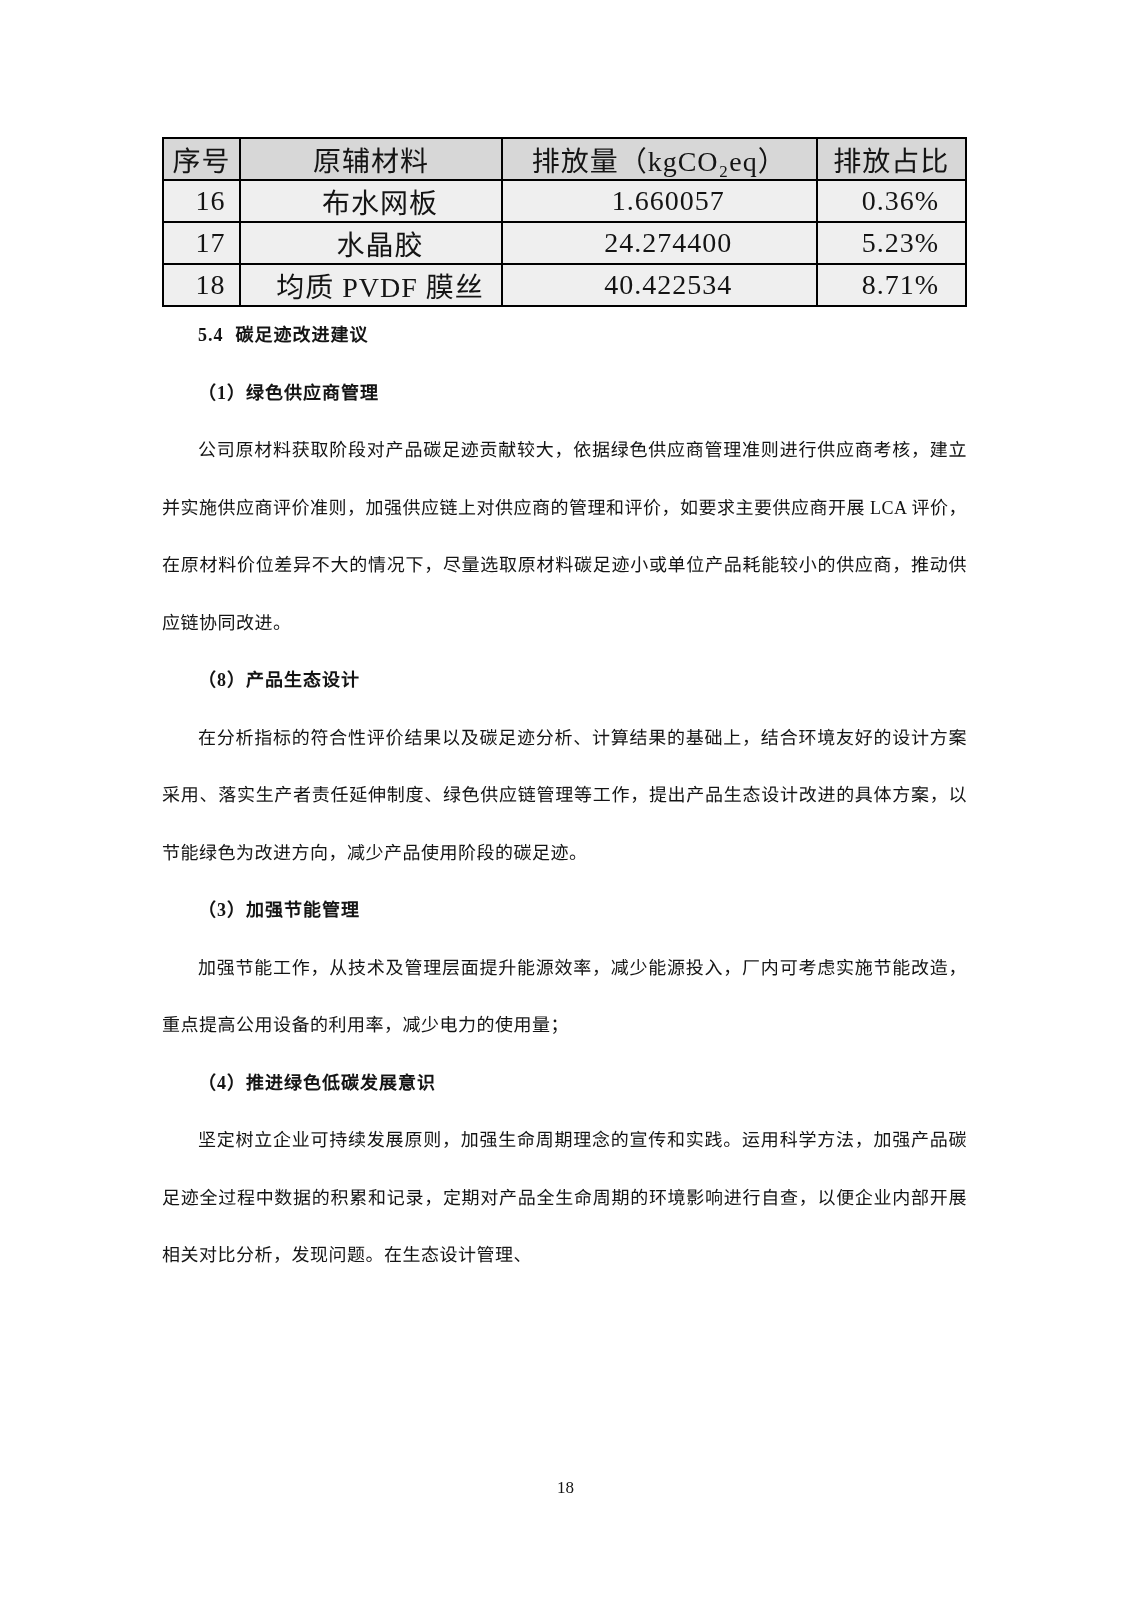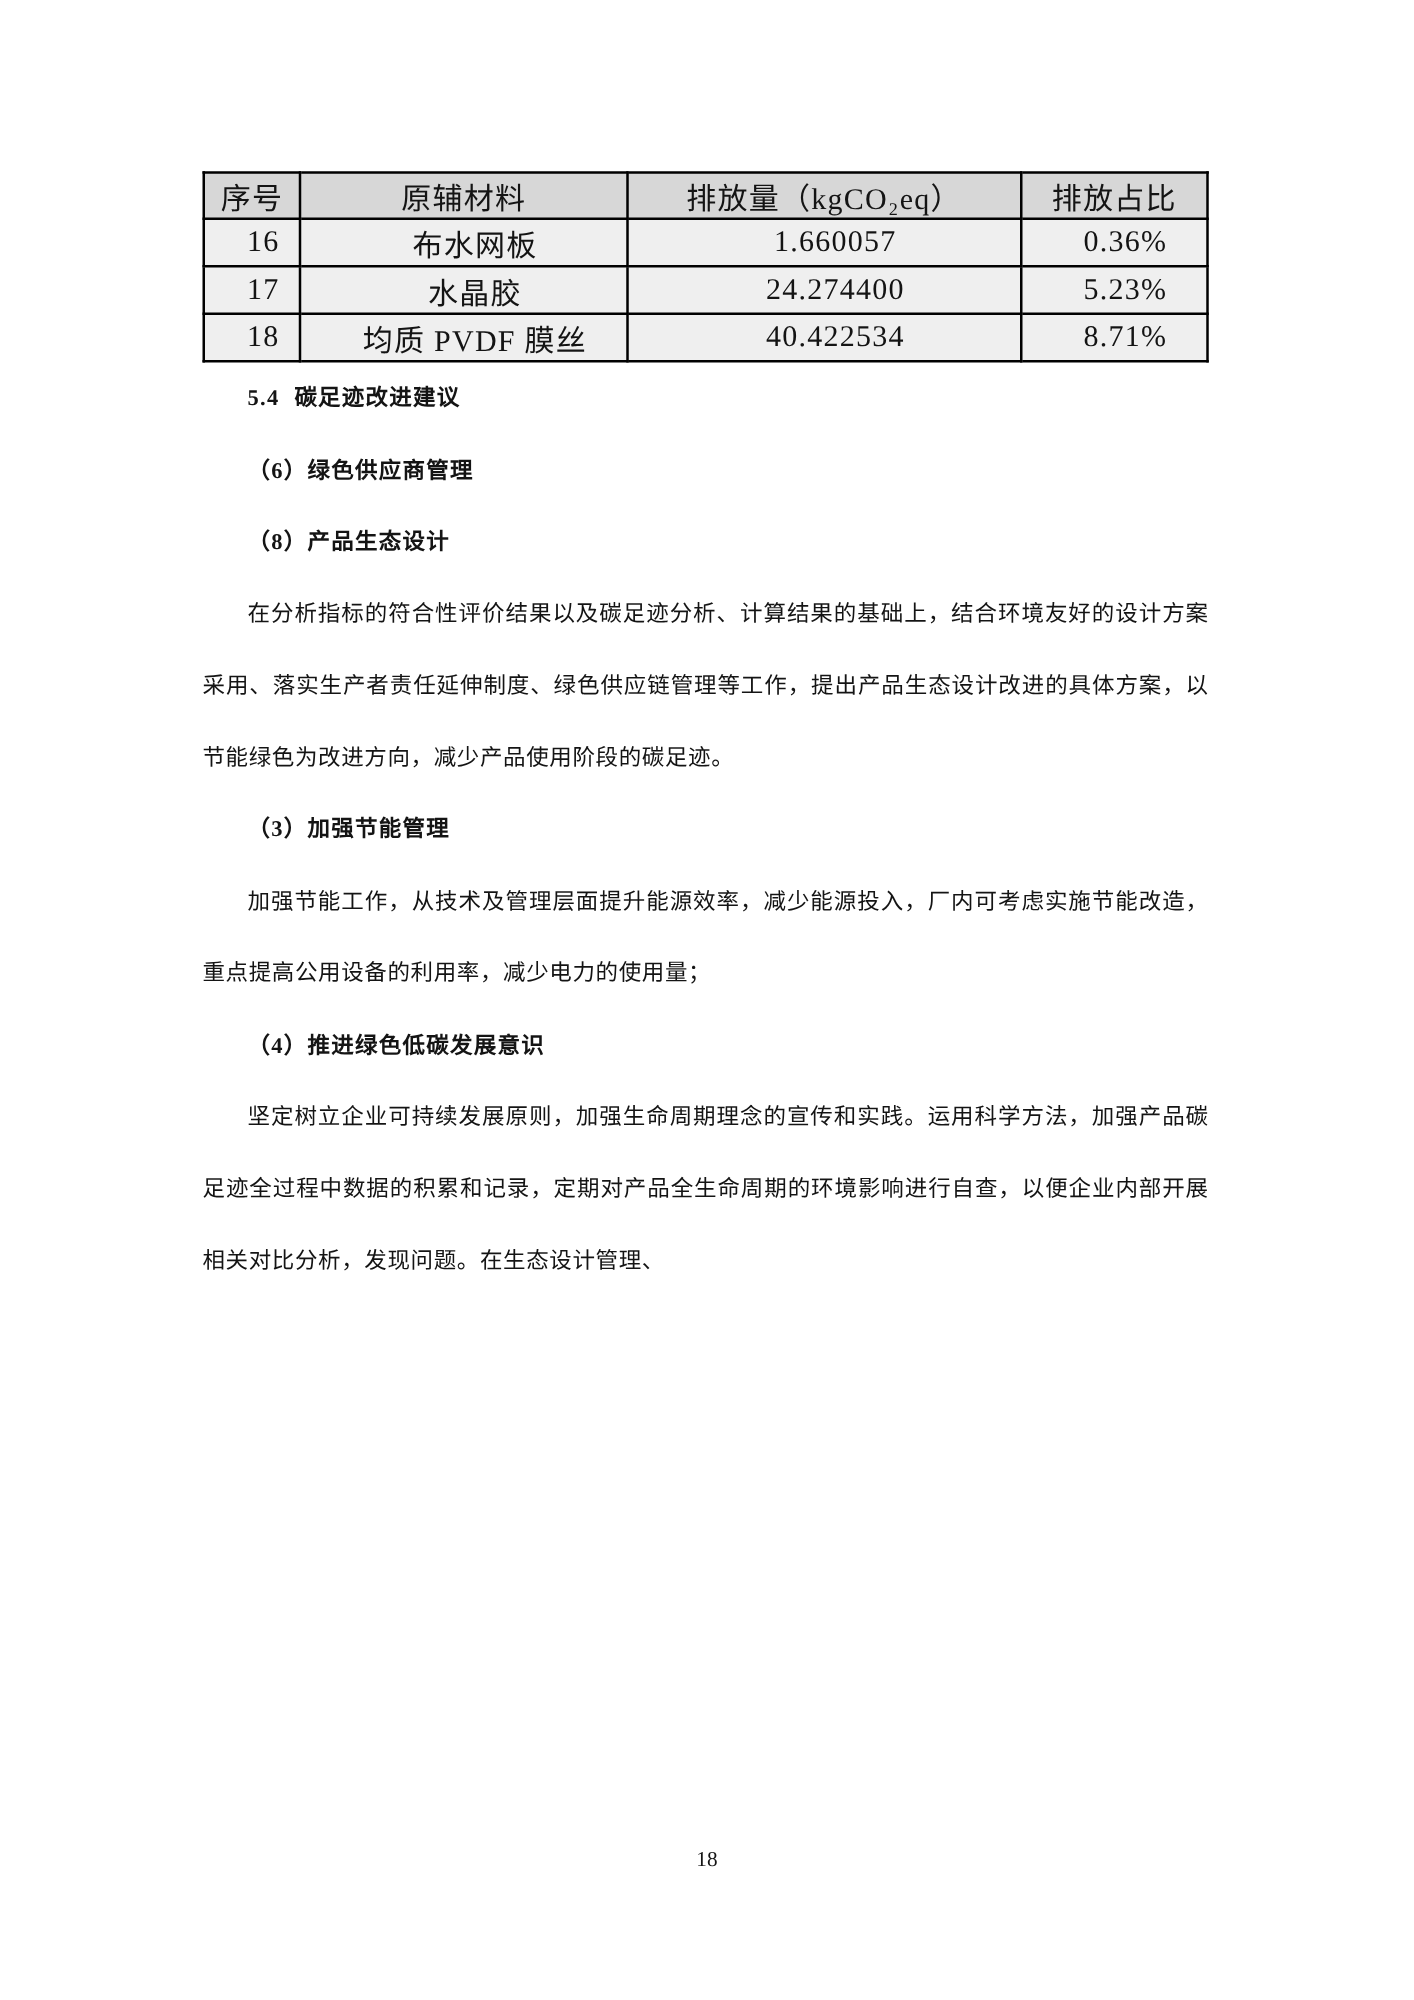--- a/index.html
+++ b/index.html
@@ -26,21 +26,21 @@
   table.emission-table {
     border-collapse: collapse;
     width: 100%;
     table-layout: fixed;
   }
   table.emission-table th,
   table.emission-table td {
     border: 2px solid #000000;
     text-align: center;
     vertical-align: middle;
-    font-size: 24px;
+    font-size: 28px;
     font-weight: normal;
     padding: 0 2px;
     letter-spacing: 1px;
   }
   table.emission-table th {
     background: #d7d7d7;
     height: 34px;
   }
   table.emission-table td {
     background: #efefef;
@@ -121,21 +121,22 @@
           <td>8.71%</td>
         </tr>
       </tbody>
     </table>
 
     <h2 class="doc-heading">
       <span class="section-number">5.4</span><span>碳足迹改进建议</span>
     </h2>
 
 
-    <h3 class="doc-heading">（6）绿色供应商管理</h3>
+    <h3 class="doc-heading">（1）绿色供应商管理</h3>
+    <p class="doc-paragraph">公司原材料获取阶段对产品碳足迹贡献较大，依据绿色供应商管理准则进行供应商考核，建立并实施供应商评价准则，加强供应链上对供应商的管理和评价，如要求主要供应商开展 LCA 评价，在原材料价位差异不大的情况下，尽量选取原材料碳足迹小或单位产品耗能较小的供应商，推动供应链协同改进。</p>
 
     <h3 class="doc-heading">（8）产品生态设计</h3>
     <p class="doc-paragraph">在分析指标的符合性评价结果以及碳足迹分析、计算结果的基础上，结合环境友好的设计方案采用、落实生产者责任延伸制度、绿色供应链管理等工作，提出产品生态设计改进的具体方案，以节能绿色为改进方向，减少产品使用阶段的碳足迹。</p>
 
     <h3 class="doc-heading">（3）加强节能管理</h3>
     <p class="doc-paragraph">加强节能工作，从技术及管理层面提升能源效率，减少能源投入，厂内可考虑实施节能改造，重点提高公用设备的利用率，减少电力的使用量；</p>
 
     <h3 class="doc-heading">（4）推进绿色低碳发展意识</h3>
     <p class="doc-paragraph">坚定树立企业可持续发展原则，加强生命周期理念的宣传和实践。运用科学方法，加强产品碳足迹全过程中数据的积累和记录，定期对产品全生命周期的环境影响进行自查，以便企业内部开展相关对比分析，发现问题。在生态设计管理、</p>
 

